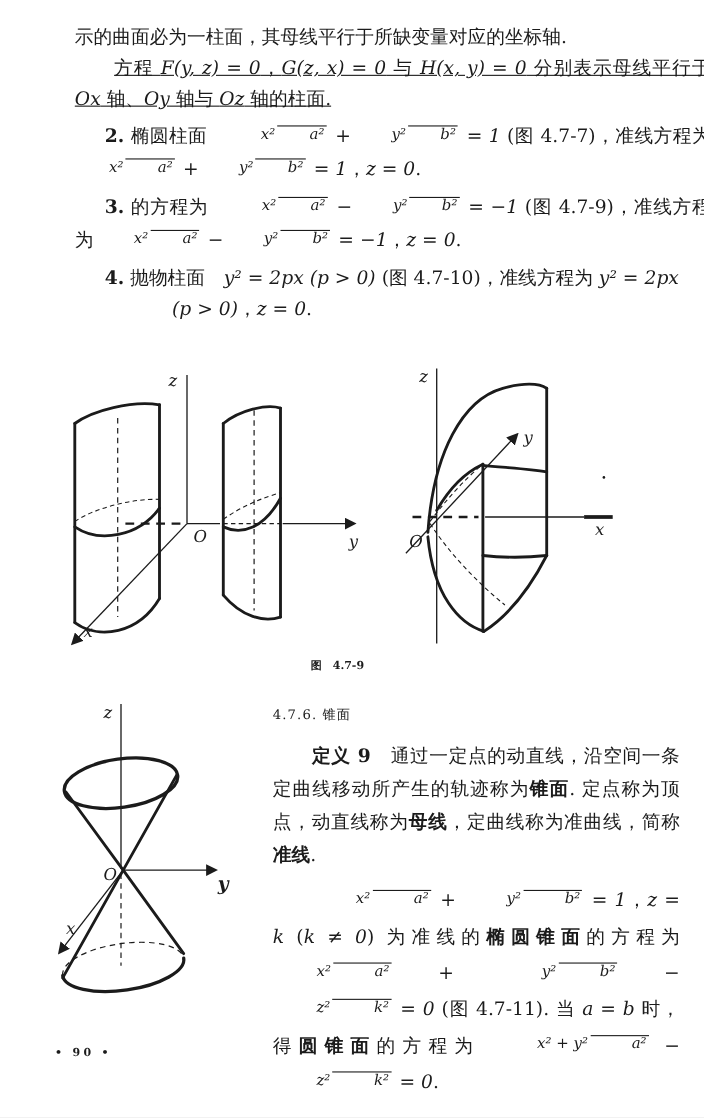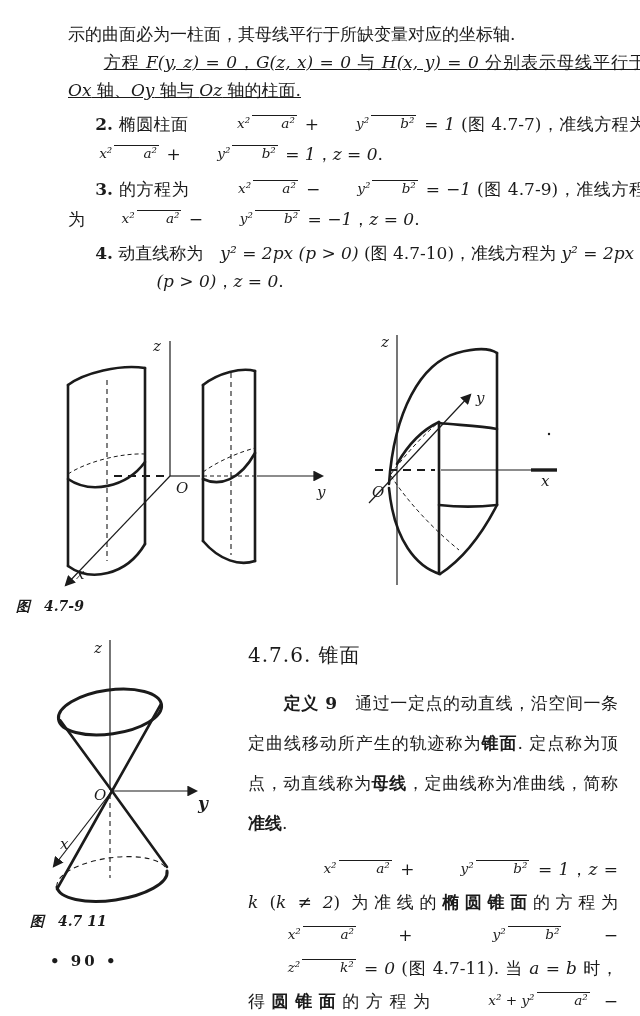--- a/index.html
+++ b/index.html
@@ -12,28 +12,28 @@
   p.item.tall{line-height:30px;}
   .math{font-style:italic;font-family:"DejaVu Serif",serif;}
   .cbold{font-weight:bold;}
   .frac{display:inline-flex;flex-direction:row;align-items:center;vertical-align:middle;
         line-height:1.12;font-style:italic;font-size:0.8em;margin:0 2px;transform:translateY(-2px);}
   .frac .den{border-top:1.4px solid #1b1b1b;padding:0 2px;}
   .frac .num{padding:0 2px;}
   .nlpad{display:inline-block;width:5.2em;}
   #figrow{position:absolute;left:30px;top:333px;width:595px;display:flex;}
   .figbox{display:flex;flex-direction:column;}
-  .figcap{text-align:left;font-weight:bold;font-size:14px;white-space:pre;margin-top:3px;font-style:italic;}
+  .figcap{text-align:right;font-weight:bold;font-size:10px;white-space:pre;margin-top:3px;}
   #bottomrow{position:absolute;left:30px;top:628px;width:588px;display:flex;}
   #conecol{width:214px;flex:none;display:flex;flex-direction:column;}
   #sectcol{flex:1;padding-left:4px;}
-  #secttitle{font-size:20px;margin:14px 0 0 0;font-weight:normal;letter-spacing:1px;}
-  #sectcol p.body{margin:14px 0 0 0;text-align:justify;font-size:17px;line-height:40px;text-indent:2.1em;}
+  #secttitle{font-size:12px;margin:14px 0 0 0;font-weight:normal;letter-spacing:1px;}
+  #sectcol p.body{margin:14px 0 0 0;text-align:justify;font-size:17px;line-height:30px;text-indent:2.1em;}
   #sectcol p.body.tall{line-height:33px;margin-top:10px;}
-  #pagenum{position:absolute;left:50px;top:952px;font-size:15px;font-weight:bold;letter-spacing:3px;}
+  #pagenum{position:absolute;left:50px;top:952px;font-size:10px;font-weight:bold;letter-spacing:3px;}
   svg{display:block;}
   svg .ax{stroke:#1b1b1b;stroke-width:1.2;fill:none;}
   svg .hv{stroke:#1b1b1b;stroke-width:2.6;fill:none;stroke-linecap:round;}
   svg .hv3{stroke:#1b1b1b;stroke-width:3;fill:none;stroke-linecap:round;}
   svg .dsh{stroke:#1b1b1b;stroke-width:1.1;fill:none;stroke-dasharray:5 4;}
   svg .dshf{stroke:#1b1b1b;stroke-width:1;fill:none;stroke-dasharray:4 3;}
   svg .hdsh{stroke:#1b1b1b;stroke-width:2.1;fill:none;stroke-dasharray:8 6;}
   svg text{font-family:"DejaVu Serif",serif;font-style:italic;font-size:15px;fill:#1b1b1b;}
 </style>
 </head>
@@ -63,21 +63,21 @@
         </span><span class="math"> − </span><span class="frac">
           <span class="num">y²</span>
           <span class="den">b²</span>
         </span><span class="math"> = −1</span><span class=""> (图 4.7-9)，准线方程为 </span><span class="frac">
           <span class="num">x²</span>
           <span class="den">a²</span>
         </span><span class="math"> − </span><span class="frac">
           <span class="num">y²</span>
           <span class="den">b²</span>
         </span><span class="math"> = −1</span><span class="">，</span><span class="math">z = 0</span><span class="">.</span></p>
-    <p class="item"><span class="cbold">4.</span><span class=""> 动直线称为　</span><span class="math">y² = 2px (p &gt; 0)</span><span class=""> (图 4.7-10)，准线方程为 </span><span class="math">y² = 2px</span><br><span class="nlpad"></span><span class="math">(p &gt; 0)</span><span class="">，</span><span class="math">z = 0</span><span class="">.</span></p>
+    <p class="item"><span class="cbold">4.</span><span class=""> 抛物柱面　</span><span class="math">y² = 2px (p &gt; 0)</span><span class=""> (图 4.7-10)，准线方程为 </span><span class="math">y² = 2px</span><br><span class="nlpad"></span><span class="math">(p &gt; 0)</span><span class="">，</span><span class="math">z = 0</span><span class="">.</span></p>
   </div>
 
   <div id="figrow">
 
     <div class="figbox" style="width:315px;">
       <svg width="315" height="262" viewBox="0 0 315 262">
         <defs>
           <marker id="ar9" viewBox="0 0 10 10" refX="8" refY="5" markerWidth="9" markerHeight="9" orient="auto-start-reverse">
             <path d="M0,0 L10,5 L0,10 z" fill="#1b1b1b"></path>
           </marker>
@@ -168,33 +168,32 @@
 
         <path class="hv" d="M82,163 L27,261"></path>
         <path class="hv" d="M82,163 L137,239"></path>
         <path class="dsh" d="M27,259 A55 21 -8 0 1 137,243"></path>
         <path class="hv3" d="M27,259 A55 21 -8 0 0 137,243"></path>
         <text x="72" y="25" text-anchor="end">z</text>
         <text x="168" y="181" style="font-size:17px;font-weight:bold;">y</text>
         <text x="30" y="221">x</text>
         <text x="64" y="172">O</text>
       </svg>
-      <div class="figcap">图　4.7 11</div>
     </div>
 
     <div id="sectcol">
       <h2 id="secttitle">4.7.6. 锥面</h2>
       <p class="body"><span class="cbold">定义 9</span><span class="">　通过一定点的动直线，沿空间一条定曲线移动所产生的轨迹称为</span><span class="cbold">锥面</span><span class="">. 定点称为顶点，动直线称为</span><span class="cbold">母线</span><span class="">，定曲线称为准曲线，简称</span><span class="cbold">准线</span><span class="">.</span></p>
       <p class="body tall"><span class="frac">
             <span class="num">x²</span>
             <span class="den">a²</span>
           </span><span class="math"> + </span><span class="frac">
             <span class="num">y²</span>
             <span class="den">b²</span>
-          </span><span class="math"> = 1</span><span class="">，</span><span class="math">z = k</span><span class=""> (</span><span class="math">k ≠ 2</span><span class="">) 为准线的</span><span class="cbold">椭圆锥面</span><span class="">的方程为 </span><span class="frac">
+          </span><span class="math"> = 1</span><span class="">，</span><span class="math">z = k</span><span class=""> (</span><span class="math">k ≠ 0</span><span class="">) 为准线的</span><span class="cbold">椭圆锥面</span><span class="">的方程为 </span><span class="frac">
             <span class="num">x²</span>
             <span class="den">a²</span>
           </span><span class="math"> + </span><span class="frac">
             <span class="num">y²</span>
             <span class="den">b²</span>
           </span><span class="math"> − </span><span class="frac">
             <span class="num">z²</span>
             <span class="den">k²</span>
           </span><span class="math"> = 0</span><span class=""> (图 4.7-11). 当 </span><span class="math">a = b</span><span class=""> 时，得</span><span class="cbold">圆锥面</span><span class="">的方程为 </span><span class="frac">
             <span class="num">x² + y²</span>

